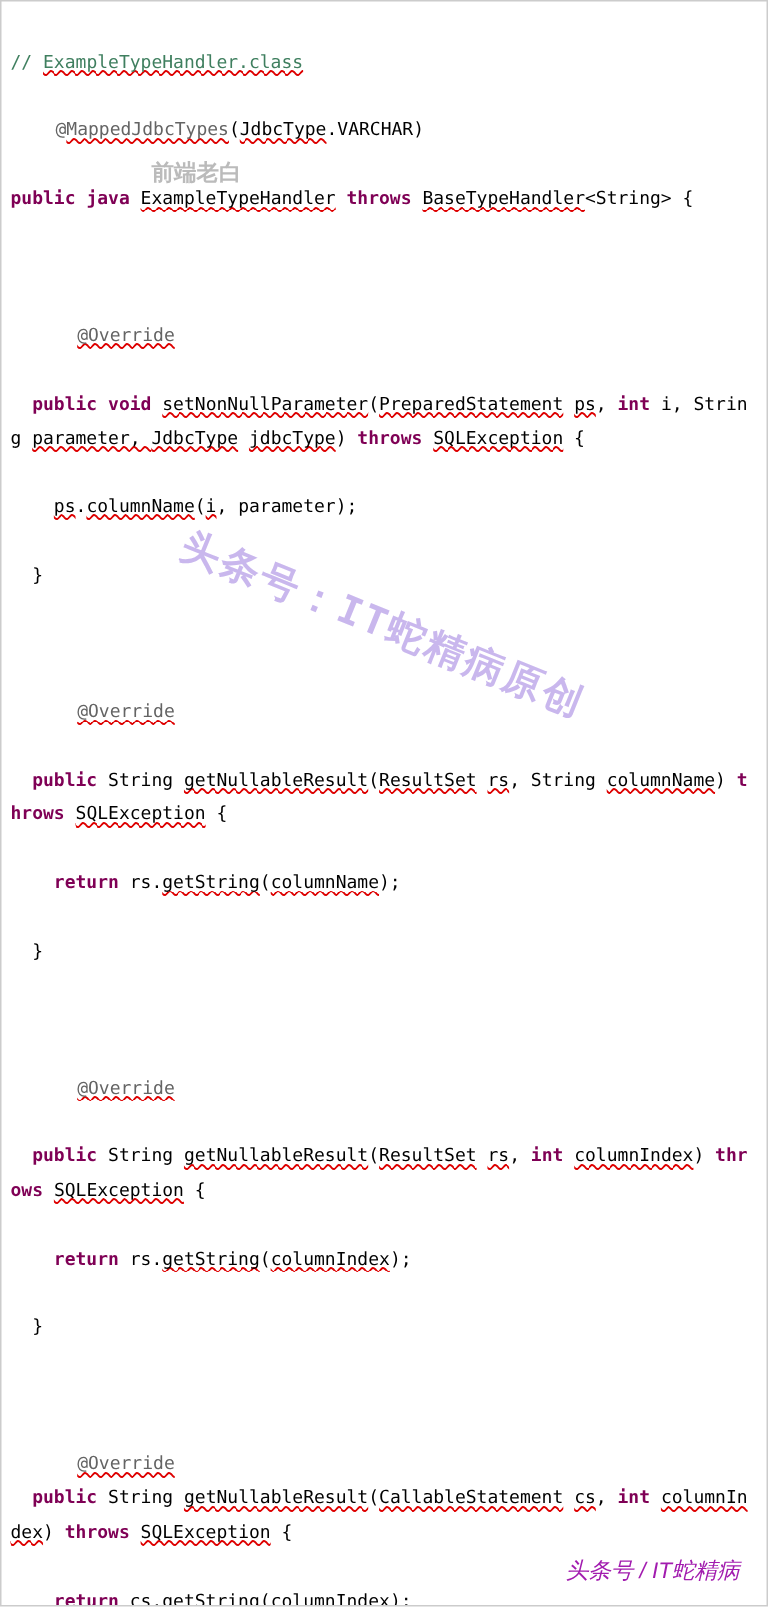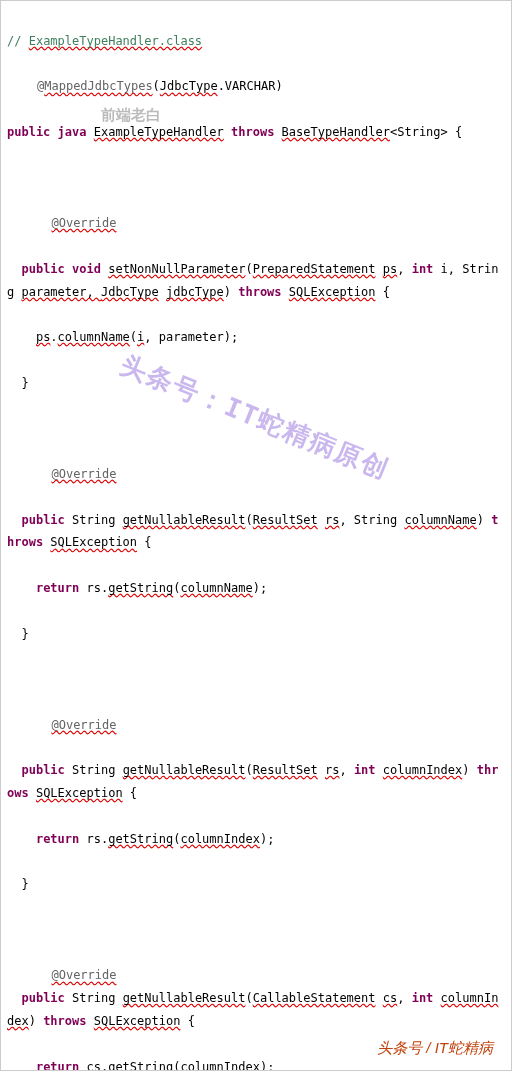--- a/index.html
+++ b/index.html
@@ -48,21 +48,21 @@
   opacity: 0.75;
   pointer-events: none;
   white-space: nowrap;
 }
 .footer-credit {
   position: absolute;
   bottom: 8px;
   right: 18px;
   font-family: sans-serif;
   font-size: 15px;
-  color: #c2410c;
+  color: #a21caf;
   font-style: italic;
 }
 </style>
 </head>
 <body>
 
 <div class="code-area">
 <span><span class="comment"><span>// </span><span class="err-underline">ExampleTypeHandler.class</span></span></span>
 
 <span><span class="annotation"><span>@</span><span class="err-underline">MappedJdbcTypes</span></span><span>(</span><span class="err-underline">JdbcType</span><span>.VARCHAR)</span></span>

